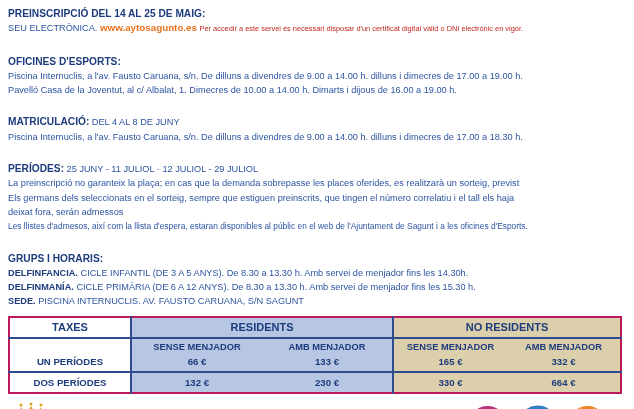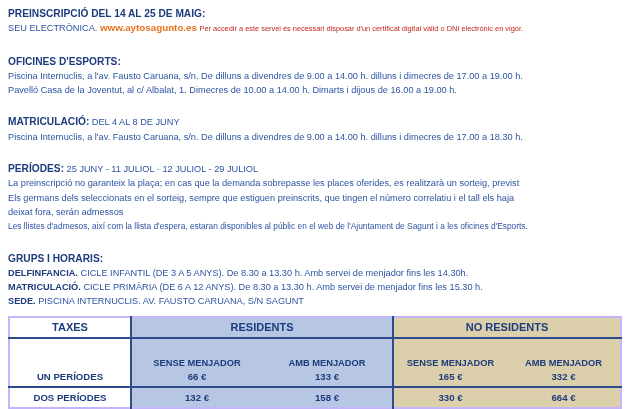--- a/index.html
+++ b/index.html
@@ -13,32 +13,32 @@
   .line.small { font-size:8.4px; }
   .line.gap { margin-top:18px; }
   .b  { font-weight:bold; color:#1d3c7d; }
   .head { font-weight:bold; color:#1d3c7d; font-size:10.2px; }
   .url { font-weight:bold; color:#e8721c; font-size:9.8px; text-decoration:none; cursor:pointer; }
   .rednote { color:#c2251c; font-size:7.4px; }
 
   
   table.taxes {
     border-collapse:collapse; margin-top:7px; width:612px;
-    border:2px solid #c4b5fd; table-layout:fixed;
+    border:2px solid #be185d; table-layout:fixed;
   }
   table.taxes td {
     text-align:center; vertical-align:middle; color:#1d3c7d;
     font-size:9.6px; overflow:hidden;
   }
   td.white { background:#ffffff; }
   td.res   { background:#b6c6e3; }
   td.nores { background:#dccfab;margin-top:35px; }
   td.gstart{ border-left:2px solid #2d4b8d; }
   tr.hdr td { border-bottom:2px solid #2d4b8d; font-weight:bold; font-size:11px; height:21px; }
-  tr.sub td { height:15px; font-weight:bold; font-size:9.3px; padding-top:19px; }
+  tr.sub td { height:15px; font-weight:bold; font-size:9.3px; padding-top:3px; }
   tr.val1 td{ height:19px; border-bottom:2px solid #2d4b8d; font-weight:bold; }
   tr.val2 td{ height:21px; font-weight:bold; }
 
   
   .footer { display:flex; align-items:center; margin-top:8px; height:52px; }
   .aj-label { font-size:10.5px; font-weight:bold; color:#3c3c3c; margin-left:9px;text-align:center; }
   .ccv { display:flex; align-items:center; margin-left:34px; }
   .ccv-left { text-align:center; line-height:1; }
   .ccv-ccv { font-size:12px; font-weight:normal; color:#6d28d9; letter-spacing:1px; }
   .ccv-sag { font-size:6.5px; color:#1c1c1c; letter-spacing:1px; margin-top:1px; }
@@ -89,21 +89,21 @@
     <div class="line">Els germans dels seleccionats en el sorteig, sempre que estiguen preinscrits, que tingen el número correlatiu i el tall els haja</div>
     <div class="line">deixat fora, serán admessos</div>
     <div class="line small">Les llistes d'admesos, així com la llista d'espera, estaran disponibles al públic en el web de l'Ajuntament de Sagunt i a les oficines d'Esports.</div>
     <div class="line head gap">GRUPS I HORARIS:</div>
     <div class="line">
       <span class="b">DELFINFANCIA.</span>
       <span> </span>
       <span>CICLE INFANTIL (DE 3 A 5 ANYS). De 8.30 a 13.30 h. Amb servei de menjador fins les 14.30h.</span>
     </div>
     <div class="line">
-      <span class="b">MATRICULACIÓ.</span>
+      <span class="b">DELFINMANÍA.</span>
       <span> </span>
       <span>CICLE PRIMÀRIA (DE 6 A 12 ANYS). De 8.30 a 13.30 h. Amb servei de menjador fins les 15.30 h.</span>
     </div>
     <div class="line">
       <span class="b">SEDE.</span>
       <span> </span>
       <span>PISCINA INTERNUCLIS. AV. FAUSTO CARUANA, S/N SAGUNT</span>
     </div>
   </div>
 
@@ -131,21 +131,21 @@
     <tr class="val1">
       <td class="white">UN PERÍODES</td>
       <td class="res gstart">66 €</td>
       <td class="res">133 €</td>
       <td class="nores gstart">165 €</td>
       <td class="nores">332 €</td>
     </tr>
     <tr class="val2">
       <td class="white">DOS PERÍODES</td>
       <td class="res gstart">132 €</td>
-      <td class="res">158 €</td>
+      <td class="res">230 €</td>
       <td class="nores gstart">330 €</td>
       <td class="nores">664 €</td>
     </tr>
   </tbody>
     </table>
 
   <div class="footer">
 
     <span style="margin-left:6px;">
       <svg width="34" height="48" viewBox="0 0 34 48">

